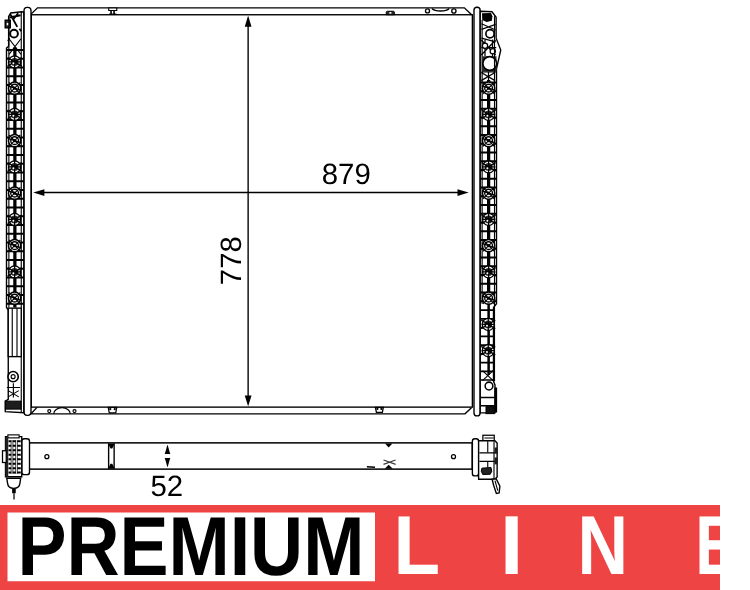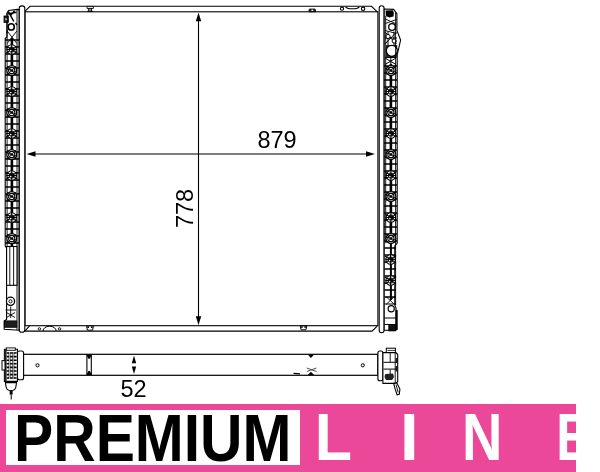--- a/index.html
+++ b/index.html
@@ -1,18 +1,18 @@
 <!DOCTYPE html>
 <html><head>
 <meta charset="utf-8">
 <style>
   html,body{margin:0;padding:0;background:#fff;}
   body{width:600px;height:472px;position:relative;font-family:"Liberation Sans",sans-serif;overflow:hidden;-webkit-font-smoothing:antialiased;}
   svg{position:absolute;left:0;top:0;}
-  .logo{position:absolute;left:0;top:403.5px;width:576px;height:68.5px;background:#ec4899;}
+  .logo{position:absolute;left:0;top:403.5px;width:576px;height:68.5px;background:#ef4444;}
   .pbox{position:absolute;left:6px;top:6.5px;width:294px;height:55px;background:#fff;}
   .ptext{position:absolute;left:14px;top:9.5px;font-weight:bold;font-size:67px;line-height:50px;color:#000;transform:scaleX(0.877);transform-origin:0 0;white-space:nowrap;}
   .logo > span{position:absolute;top:8px;font-weight:bold;font-size:67px;line-height:50px;color:#fff;transform-origin:50% 0;}
 </style>
 </head>
 <body>
 <svg width="600" height="472" viewBox="0 0 600 472">
 
   <g>
     <rect x="25" y="11.8" width="352.9" height="313.9" fill="#fff" stroke="#000" stroke-width="1.1"></rect>

